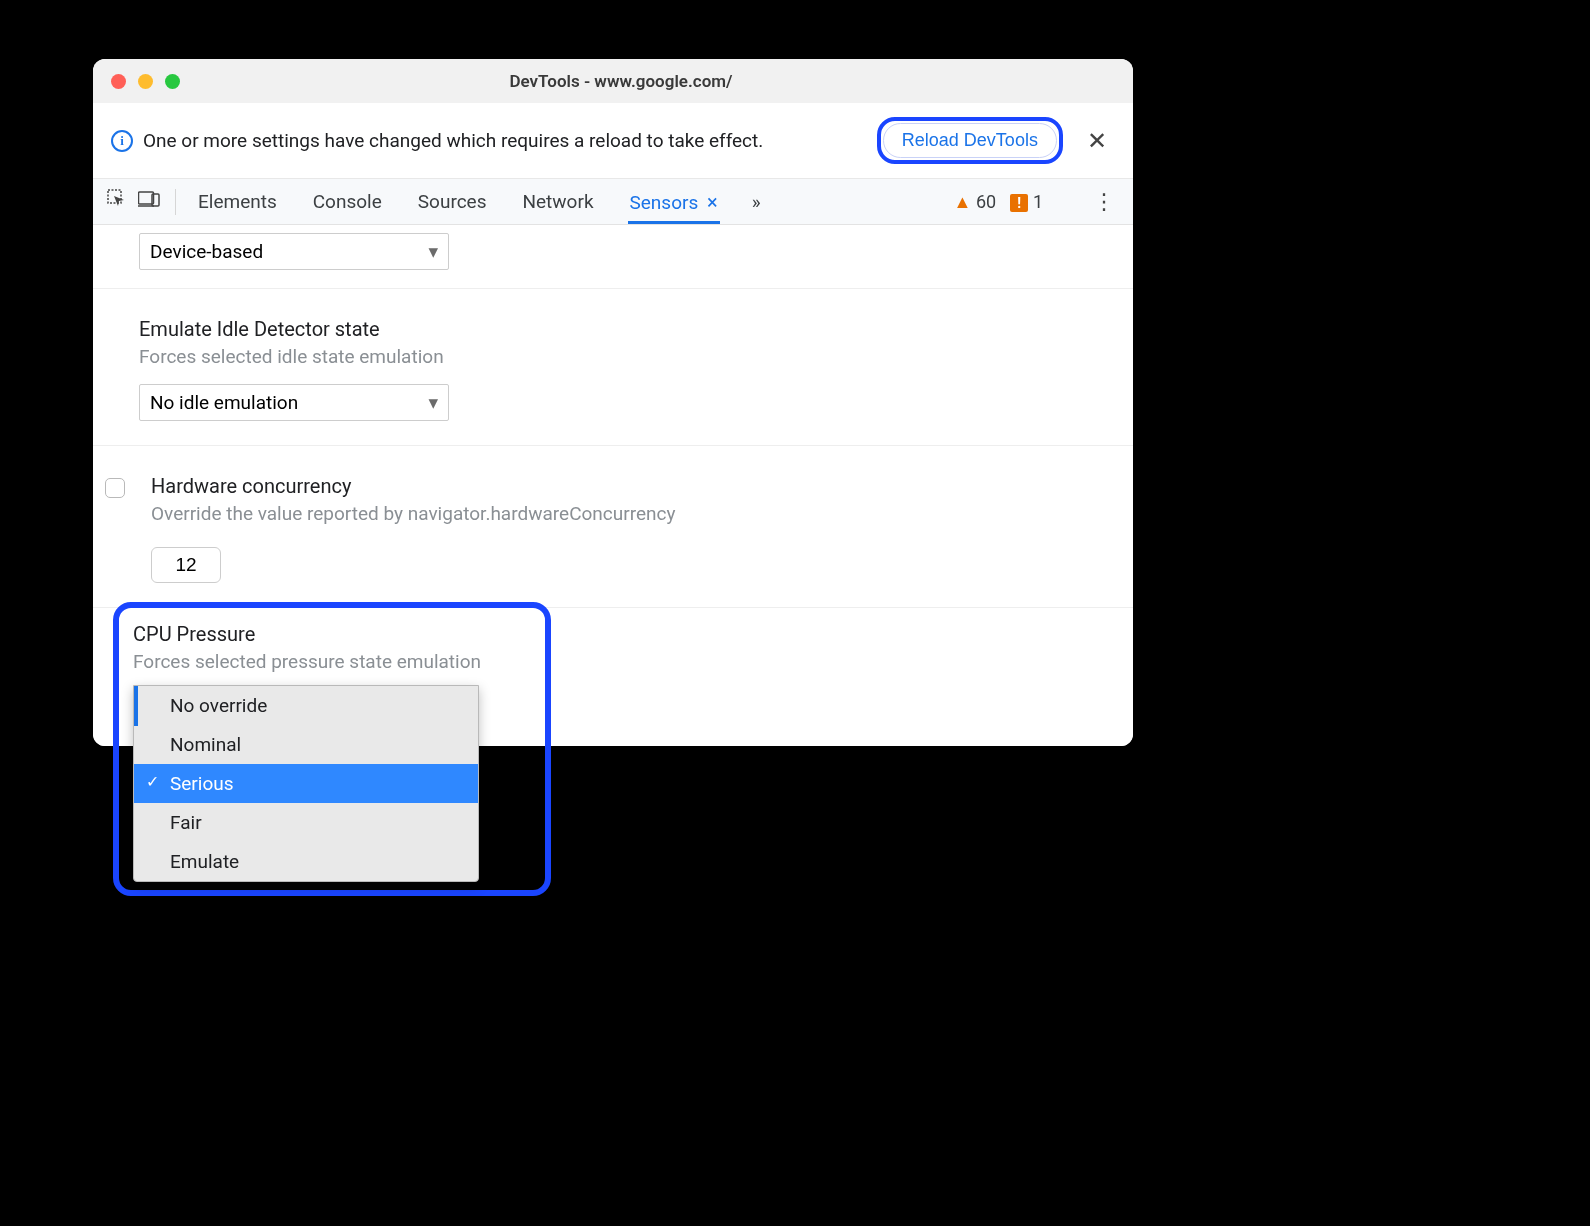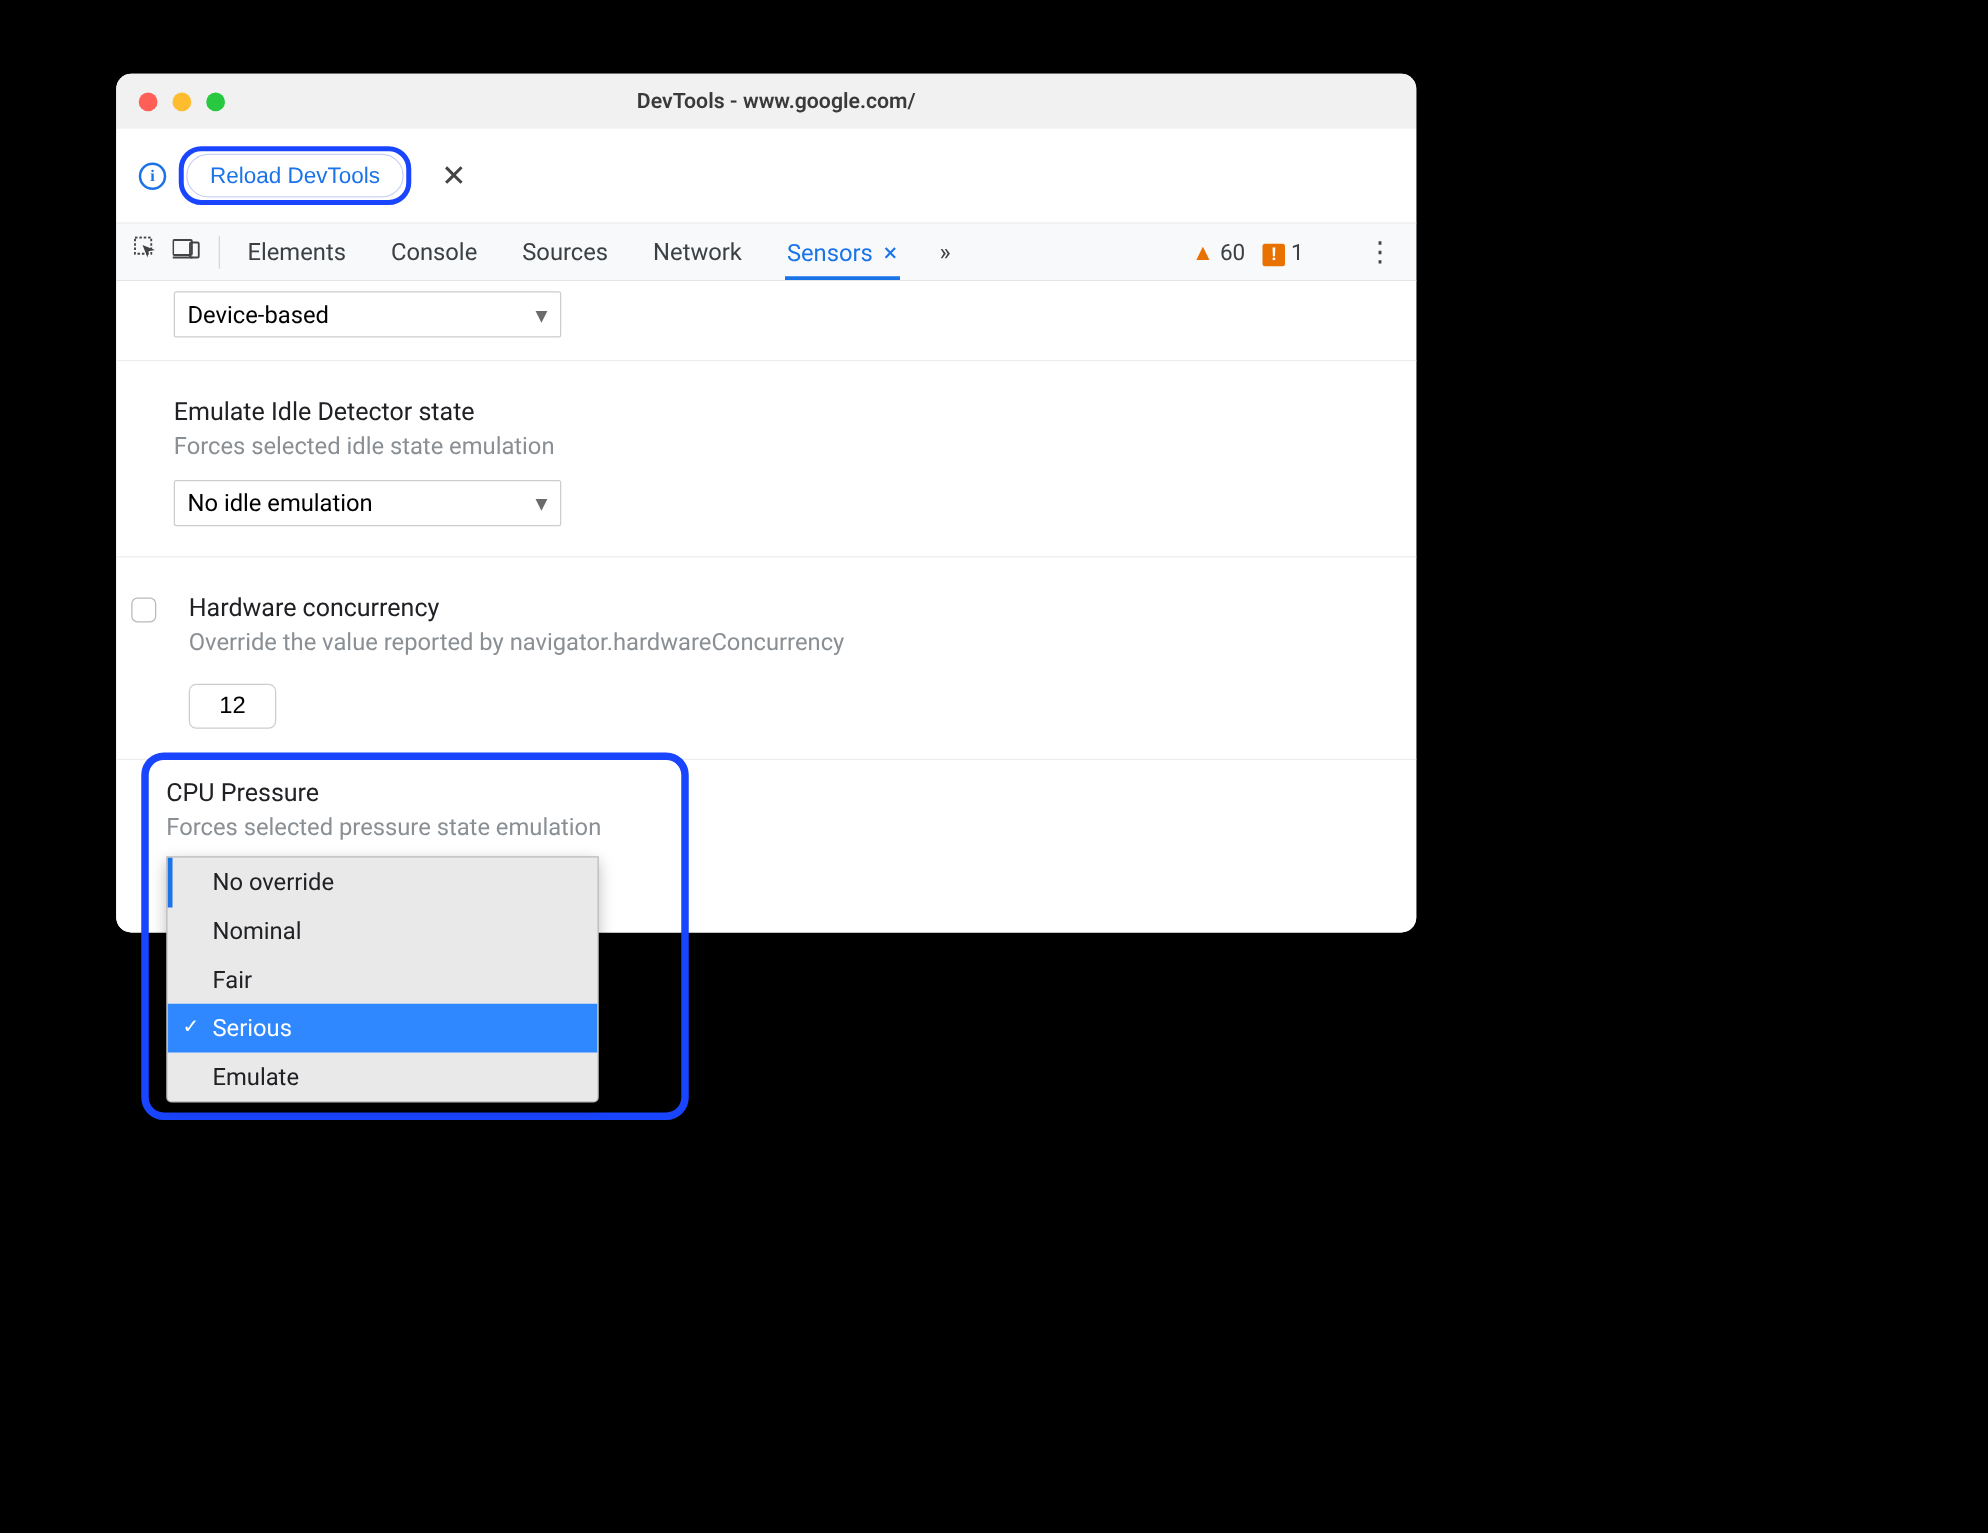--- a/index.html
+++ b/index.html
@@ -224,20 +224,21 @@
     <div class="traffic-lights">
       <div class="tl tl-red"></div>
       <div class="tl tl-yellow"></div>
       <div class="tl tl-green"></div>
     </div>
     <div class="title">DevTools - www.google.com/</div>
   </div>
 
   <div class="infobar">
     <div class="info-icon">i</div>
+    <div class="info-text">One or more settings have changed which requires a reload to take effect.</div>
     <div class="reload-btn-wrap">
       <button class="reload-btn">Reload DevTools</button>
     </div>
     <div class="close-x">✕</div>
   </div>
 
   <div class="toolbar">
     <div class="icon-btn">
       <svg width="20" height="20" viewBox="0 0 20 20">
           <rect x="1" y="1" width="13" height="13" fill="none" stroke="#444" stroke-width="1.5" stroke-dasharray="2,1.5"></rect>
@@ -311,20 +312,20 @@
       </div>
     </div>
 
     <div class="section cpu" style="position:relative;">
       <div class="cpu-box" style="top:-6px;">
         <div class="section-title">CPU Pressure</div>
         <div class="section-desc" style="margin-bottom:12px;">Forces selected pressure state emulation</div>
         <div class="dropdown-open">
           <div class="dd-item">No override</div>
           <div class="dd-item">Nominal</div>
+          <div class="dd-item selected">Serious</div>
           <div class="dd-item">Fair</div>
-          <div class="dd-item selected">Serious</div>
           <div class="dd-item">Emulate</div>
         </div>
       </div>
     </div>
   </div>
 </div>
 
 </body></html>

